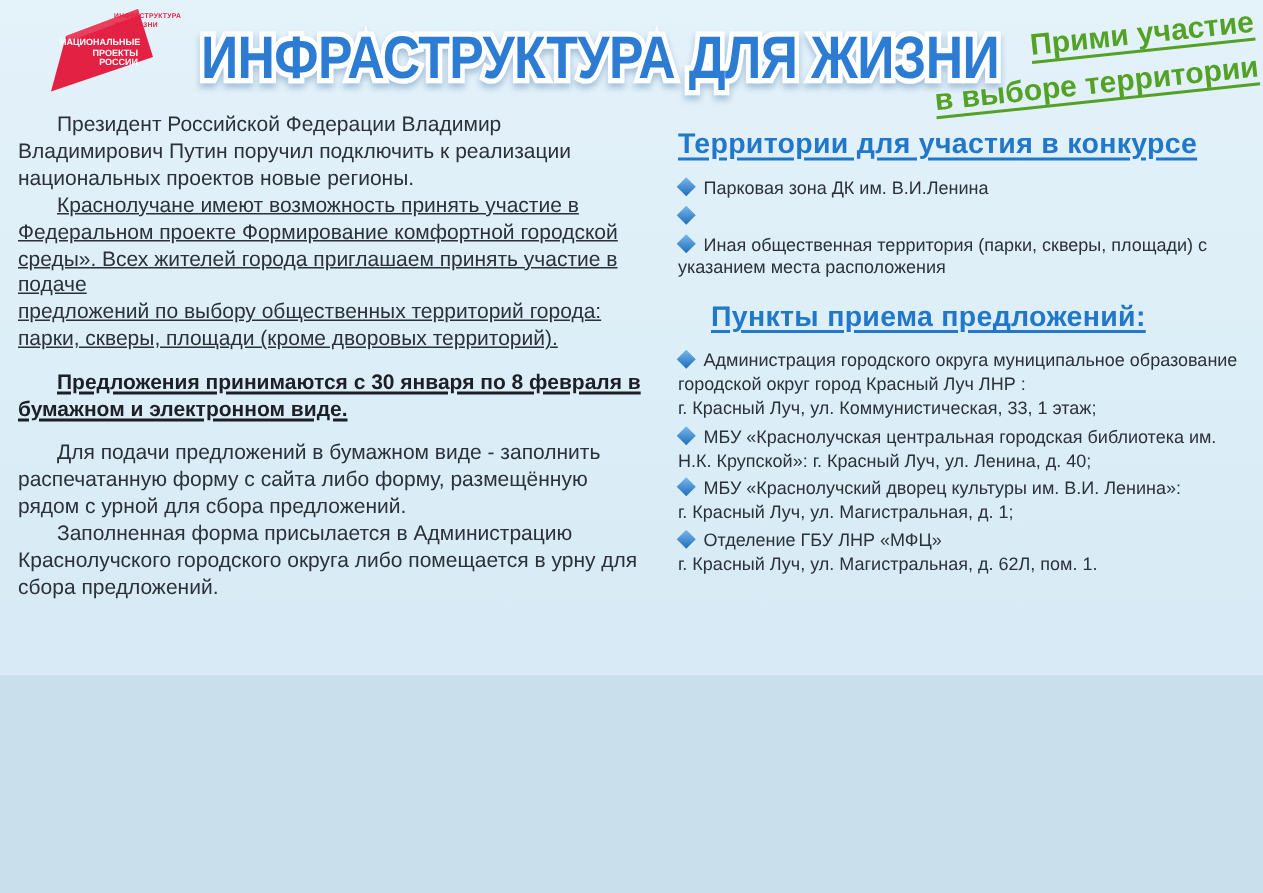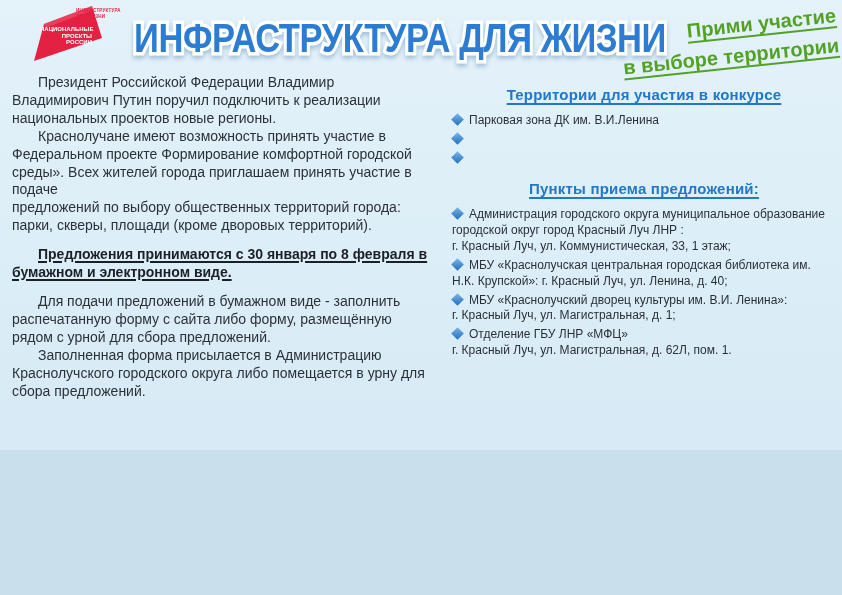--- a/index.html
+++ b/index.html
@@ -22,28 +22,28 @@
     fill:#2b7cd2;stroke:#ffffff;stroke-width:7px;paint-order:stroke;letter-spacing:-.5px;
   }
   .note{position:absolute;left:608px;top:12px;width:230px;transform:rotate(-6deg);
     color:#53a125;font-weight:bold;font-size:20px;line-height:1.5;text-align:right;}
   .note .nline span{text-decoration:underline;text-decoration-thickness:2px;text-underline-offset:4px;}
   
   .left-col{position:absolute;left:12px;top:74px;width:416px;color:#2b3138;
     font-size:14px;line-height:1.28;}
   .left-col p{margin:0;}
   .indent{text-indent:26px;}
-  .pre{white-space:pre-line;}
+  .pre{white-space:pre-line;text-decoration:underline;}
   .highlight{font-weight:bold;color:#1c2026;text-indent:26px;margin:11px 0 11px 0 !important;
     text-decoration:underline;text-decoration-thickness:1.5px;text-underline-offset:2px;}
   
   .right-col{position:absolute;left:452px;top:86px;width:384px;color:#2b3138;}
-  .head{margin:0 0 10px 0;font-size:15px;color:#2177c9;font-weight:bold;letter-spacing:.2px;
-    text-decoration:underline;text-decoration-thickness:2px;text-underline-offset:3px;text-align:center;}
-  .head2{margin-top:14px;}
+  .head{margin:0 0 10px 0;font-size:19px;color:#2177c9;font-weight:bold;letter-spacing:.2px;
+    text-decoration:underline;text-decoration-thickness:2px;text-underline-offset:3px;}
+  .head2{margin-top:14px;margin-left:22px;}
   .item{font-size:12px;line-height:1.32;margin-bottom:3px;}
   .itext{white-space:pre-line;}
   .diamond{display:inline-block;width:9px;height:9px;margin:0 7px 0 1px;
     background:linear-gradient(135deg,#79b7ea 0%,#1f6dbd 100%);transform:rotate(45deg);}
   
   .park{position:absolute;border-radius:3px;overflow:hidden;}
   .park-left{left:10px;top:471px;width:417px;height:117px;}
   .park-right{left:443px;top:452px;width:393px;height:138px;}
 </style>
 </head>
@@ -79,21 +79,21 @@
     <p class="highlight">Предложения принимаются с 30 января по 8 февраля в бумажном и электронном виде.</p>
     <p class="indent">Для подачи предложений в бумажном виде - заполнить распечатанную форму с сайта либо форму, размещённую рядом с урной для сбора предложений.</p>
     <p class="indent">Заполненная форма присылается в Администрацию Краснолучского городского округа либо помещается в урну для сбора предложений.</p>
   </div>
 
   <div class="right-col">
     <h2 class="head">Территории для участия в конкурсе</h2>
     <div>
       <div class="item"><span class="diamond"></span><span class="itext">Парковая зона ДК им. В.И.Ленина</span></div>
       <div class="item"><span class="diamond"></span></div>
-      <div class="item"><span class="diamond"></span></div>
+      <div class="item"><span class="diamond"></span><span class="itext">Иная общественная территория (парки, скверы, площади) с указанием места расположения</span></div>
     </div>
 
     <h2 class="head head2">Пункты приема предложений:</h2>
     <div>
       <div class="item"><span class="diamond"></span><span class="itext">Администрация городского округа муниципальное образование городской округ город Красный Луч ЛНР :
 г. Красный Луч, ул. Коммунистическая, 33, 1 этаж;</span></div>
       <div class="item"><span class="diamond"></span><span class="itext">МБУ «Краснолучская центральная городская библиотека им. Н.К. Крупской»: г. Красный Луч, ул. Ленина, д. 40;</span></div>
       <div class="item"><span class="diamond"></span><span class="itext">МБУ «Краснолучский дворец культуры им. В.И. Ленина»:
 г. Красный Луч, ул. Магистральная, д. 1;</span></div>
       <div class="item"><span class="diamond"></span><span class="itext">Отделение ГБУ ЛНР «МФЦ»

